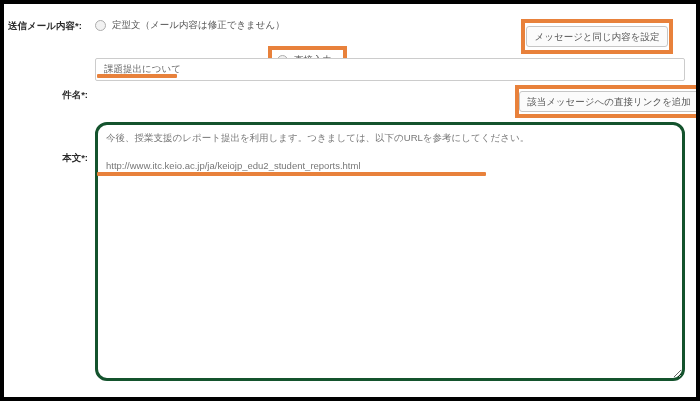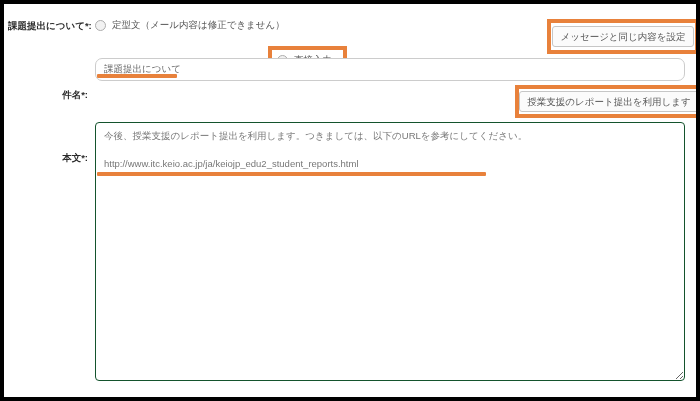--- a/index.html
+++ b/index.html
@@ -74,63 +74,63 @@
     padding: 4px 7px;
     line-height: 11px;
     white-space: nowrap;
     cursor: pointer;
   }
   .input {
     position: absolute;
     left: 91px; top: 54px;
     width: 590px; height: 23px;
     border: 1px solid #cccccc;
-    border-radius: 7px;
+    border-radius: 2px;
     background: #fff;
     font-family: "Liberation Sans", sans-serif;
     font-size: 9.5px; color: #666;
     padding: 0 8px;
     outline: none;
   }
   .textarea {
     position: absolute;
     left: 91px; top: 118px;
     width: 590px; height: 259px;
-    border: 1px solid #14532d;
-    border-radius: 4px;
+    border: 3px solid #14532d;
+    border-radius: 12px;
     background: #fff;
     font-family: "Liberation Sans", sans-serif;
     font-size: 9.5px; color: #777;
     line-height: 14px;
     padding: 6px 8px;
     outline: none;
     resize: both;
   }
   .underline {
     position: absolute;
     height: 4px;
     background: #e8813b;
     border-radius: 1px;
   }
   #lbl-subject { top: 60px; }
   #lbl-body { top: 123px; }
   #radio1 { left: 91px; top: 13px; }
   #hl-radio2 { left: 264px; top: 8px; width: 79px; height: 29px; justify-content: flex-start; padding-left: 5px; margin-top: 34px; }
-  #hl-btn1 { left: 543px; top: 15px; width: 152px; height: 35px; }
+  #hl-btn1 { left: 517px; top: 15px; width: 152px; height: 35px; }
   #hl-btn2 { left: 511px; top: 81px; width: 188px; height: 33px; }
   #ul-subject { left: 93px; top: 70px; width: 80px; }
   #ul-url { left: 93px; top: 168px; width: 389px; }
 </style>
 </head>
 <body>
 
 <div class="frame">
   <div class="canvas">
 
-    <div class="row-label" id="lbl-mail">課題提出について*:</div>
+    <div class="row-label" id="lbl-mail">送信メール内容*:</div>
 
     <label class="radio-group" id="radio1">
       <span class="radio"></span>
       <span class="radio-label">定型文（メール内容は修正できません）</span>
     </label>
 
     <div class="highlight-box" id="hl-radio2">
       <label class="radio-group" style="position:static;">
         <span class="radio checked"></span>
         <span class="radio-label">直接入力</span>
@@ -141,21 +141,21 @@
       <button class="btn">メッセージと同じ内容を設定</button>
     </div>
 
     <div class="field-label" id="lbl-subject">件名*:</div>
 
     <input class="input" id="subject-input" value="課題提出について" style="">
 
     <div class="underline" id="ul-subject"></div>
 
     <div class="highlight-box" id="hl-btn2">
-      <button class="btn">授業支援のレポート提出を利用します</button>
+      <button class="btn">該当メッセージへの直接リンクを追加</button>
     </div>
 
     <div class="field-label" id="lbl-body">本文*:</div>
 
     <textarea class="textarea" id="body-textarea" style="">今後、授業支援のレポート提出を利用します。つきましては、以下のURLを参考にしてください。
 
 http://www.itc.keio.ac.jp/ja/keiojp_edu2_student_reports.html</textarea>
 
     <div class="underline" id="ul-url"></div>
 

